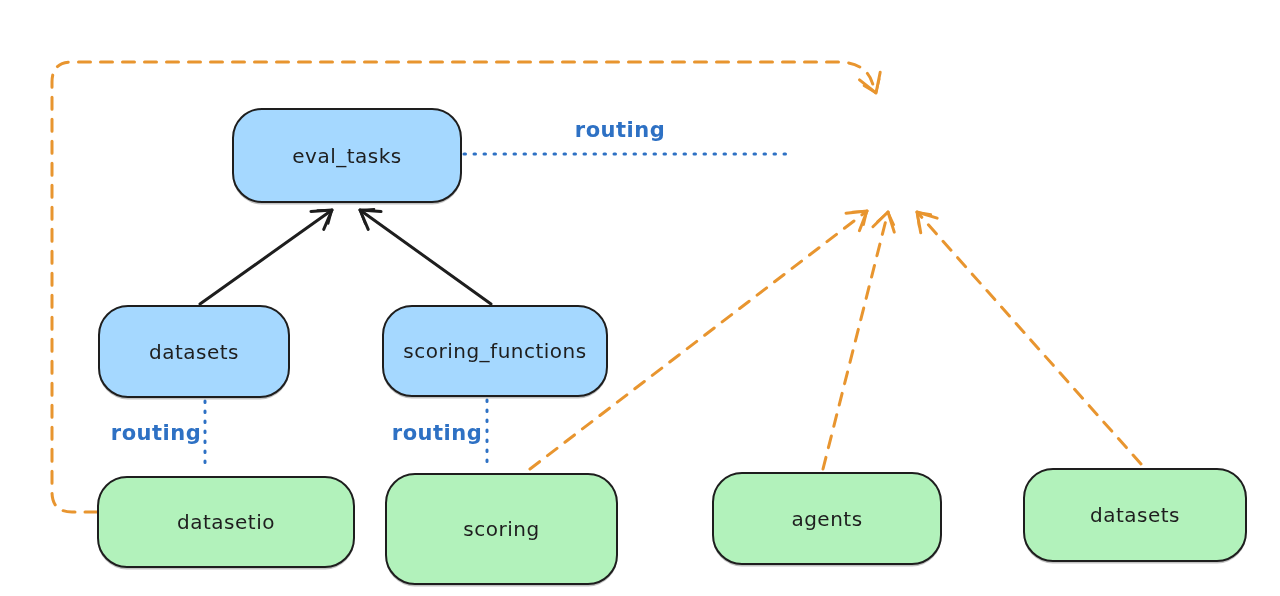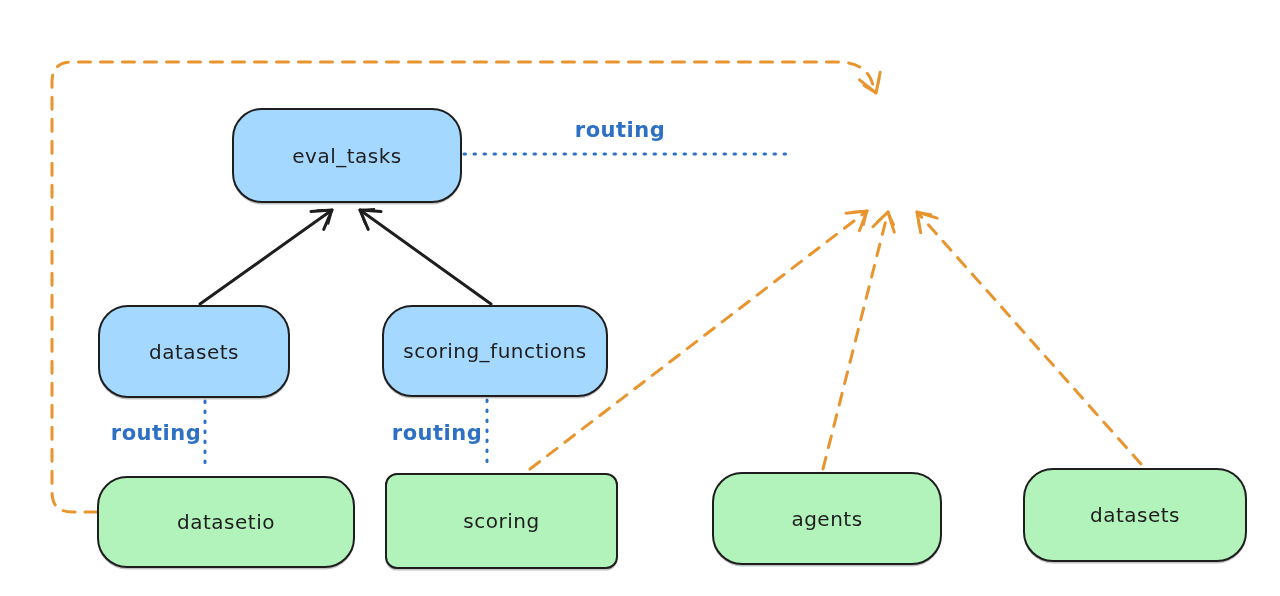--- a/index.html
+++ b/index.html
@@ -86,21 +86,21 @@
   </div>
 
   <div class="node blue" style="left:382px; top:305px; width:226px; height:92px;justify-content:center;">
     <span>scoring_functions</span>
   </div>
 
   <div class="node green" style="left:97px; top:476px; width:258px; height:92px;">
     <span>datasetio</span>
   </div>
 
-  <div class="node green" style="left:385px; top:473px; width:233px; height:96px;border-radius:12px;">
+  <div class="node green" style="left:385px; top:473px; width:233px; height:112px;">
     <span>scoring</span>
   </div>
 
   <div class="node green" style="left:712px; top:472px; width:230px; height:93px;text-align:right;">
     <span>agents</span>
   </div>
 
   <div class="node green" style="left:1023px; top:468px; width:224px; height:94px;">
     <span>datasets</span>
   </div>

